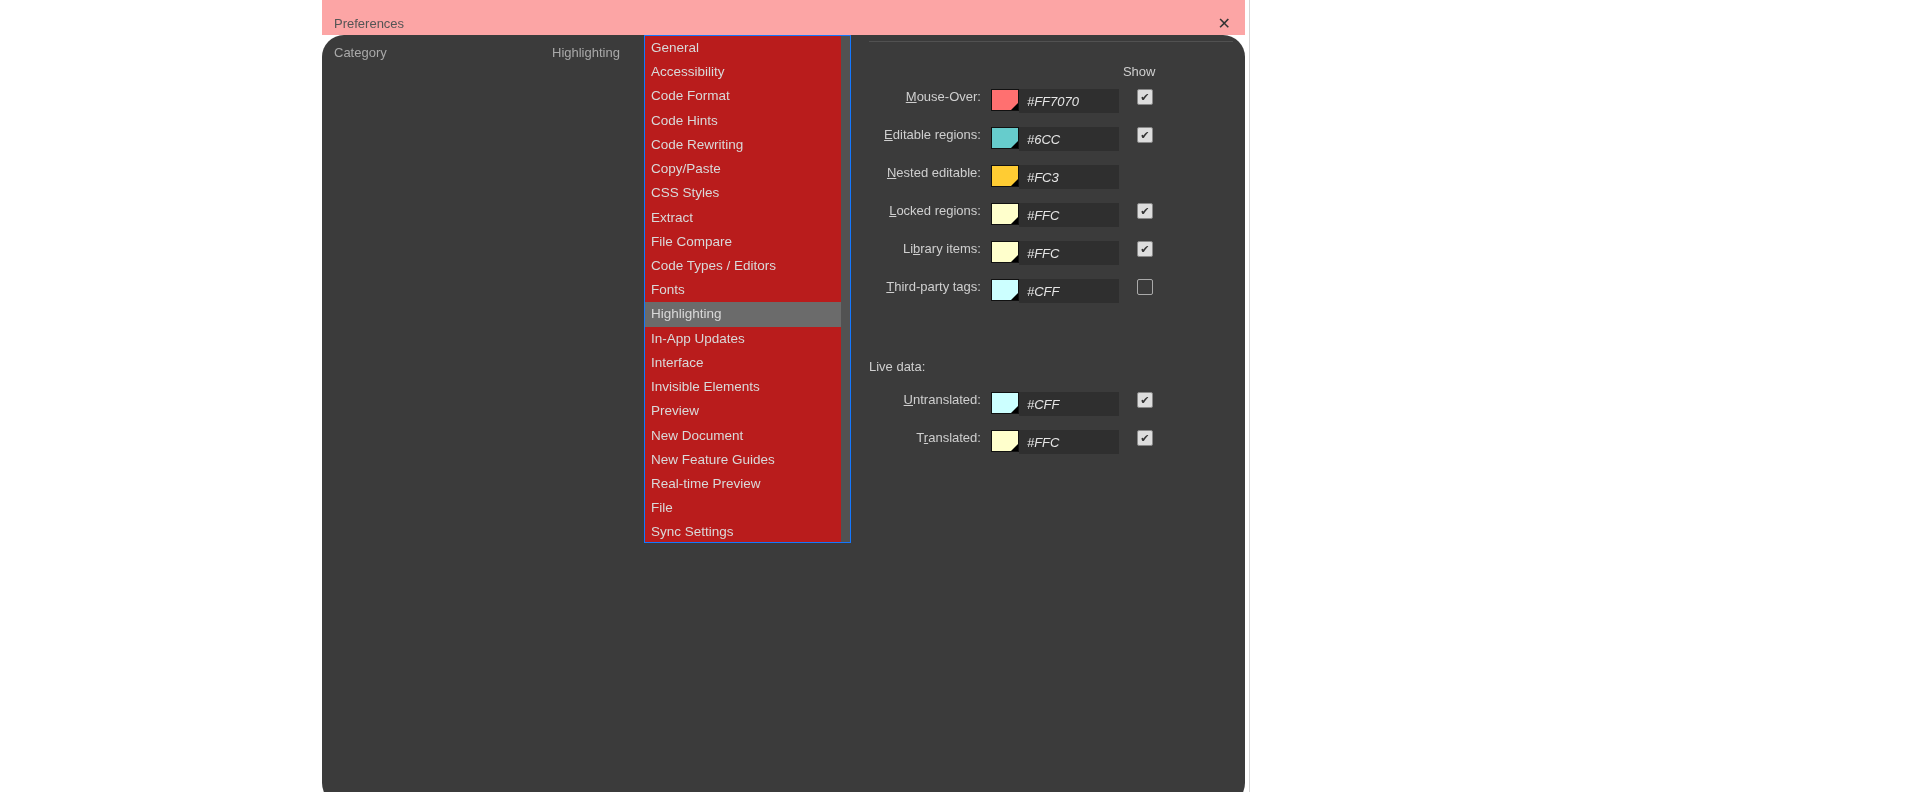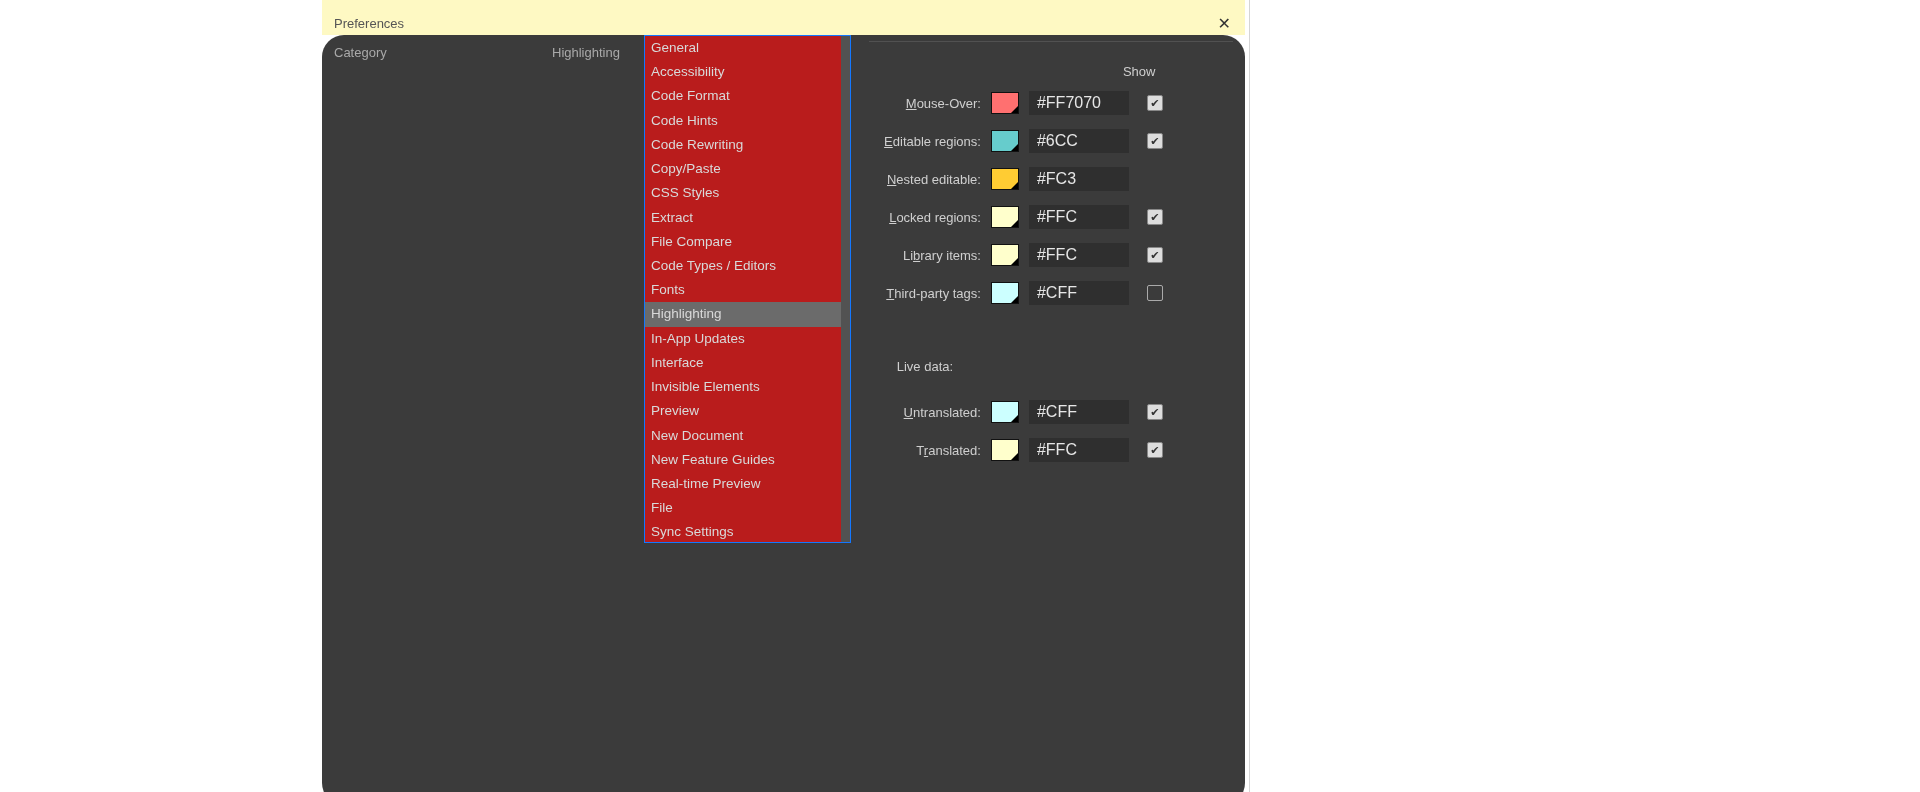--- a/index.html
+++ b/index.html
@@ -19,21 +19,21 @@
     width: 923px;
     height: 648px;
     background: #fff;
   }
   .titlebar {
     height: 35px;
     display: flex;
     align-items: center;
     justify-content: space-between;
     padding: 12px 14px 0 12px;
-    background: #fef9c3;
+    background: #fca5a5;
     color: #555;
   }
   .titlebar .title { font-size: 13px; color: #555; }
   .close-x { font-size: 16px; color: #333; cursor: pointer; }
   .body {
     background: #3b3b3b;
     height: 770px;
     display: flex;
     flex-direction: row;
     border-radius: 22px;
@@ -89,21 +89,20 @@
     border-top: 1px solid #515151;
     margin-bottom: 22px;
   }
   .showlabel {
     color: #cfcfcf;
     margin-left: 254px;
     margin-bottom: 10px;
   }
   .row {
     display: flex;
-    align-items: center;
     height: 28px;
     margin-bottom: 10px;
   }
   .row-label {
     width: 118px;
     text-align: right;
     color: #cfcfcf;
     padding-right: 6px;
     white-space: nowrap;
   }
@@ -124,46 +123,46 @@
     border-left: 7px solid transparent;
     border-bottom: 7px solid #000;
   }
   .hex {
     width: 100px;
     height: 24px;
     background: #2f2f2f;
     border: none;
     color: #e6e6e6;
     padding: 0 8px;
-    margin-left: 10px;
-    font-size: 16px;
+    font-size: 13px;
     outline: none;
+    font-style: italic;
   }
   .chk {
     width: 16px; height: 16px;
     background: #ddd;
     border: 1px solid #888;
     border-radius: 2px;
     margin-left: 18px;
     display: flex;
     align-items: center;
     justify-content: center;
     cursor: pointer;
     color: #333;
     font-size: 11px;
     line-height: 1;
   }
   .chk.unchecked { background: transparent; border: 1px solid #aaa; }
   .section-label {
     width: 118px;
-    text-align: center;
+    text-align: left;
     color: #cfcfcf;
     padding-right: 6px;
     margin-top: 52px;
-    margin-bottom: 24px;
+    margin-bottom: 18px;
   }
   .footer {
     display: flex;
     justify-content: space-between;
     align-items: center;
     padding: 14px 14px 0 14px;
   }
   .btn {
     min-width: 112px;
     height: 33px;

